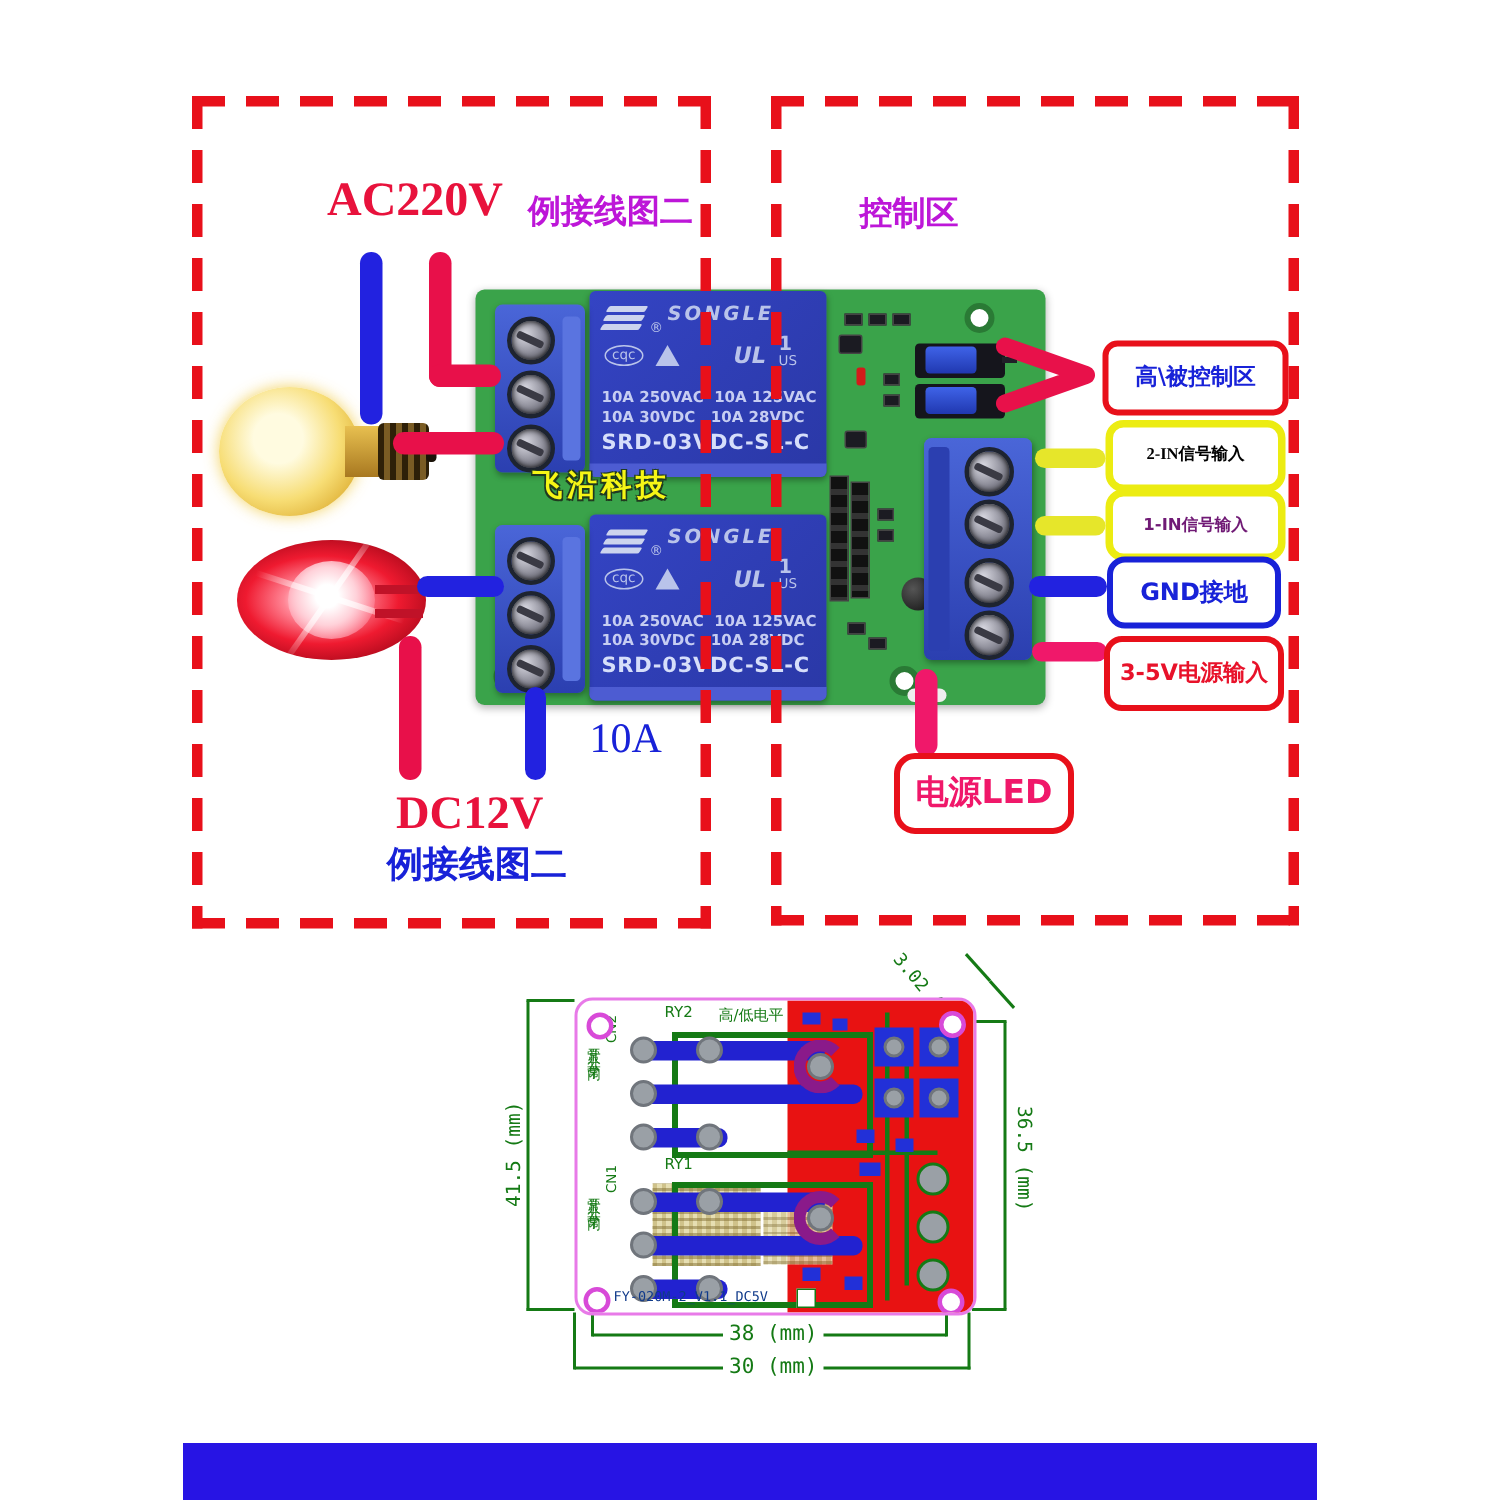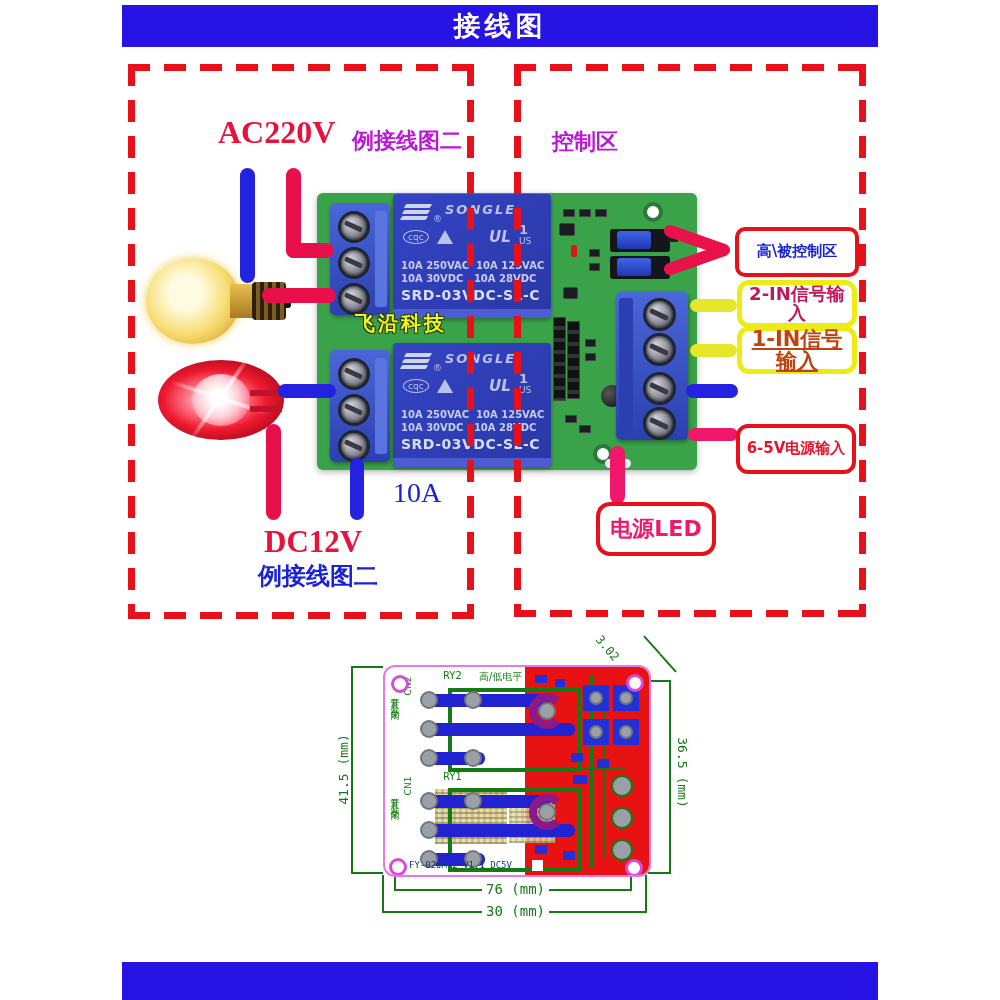--- a/index.html
+++ b/index.html
@@ -36,24 +36,20 @@
       repeating-linear-gradient(90deg,#cfc28a 0 3px,#e6deb2 3px 6px);}
   .horseshoe{position:absolute;border:8px solid #8a1a8a;border-right-color:rgba(0,0,0,0);
              border-radius:50%;box-sizing:border-box;}
   .bluebit{position:absolute;background:#2230d8;}
 </style>
 </head>
 <body>
 
 <div id="stage">
 
-  <div class="abs" style="left:122px;top:5px;width:756px;height:42px;background:#2714e4;z-index:2;
-              display:flex;align-items:center;justify-content:center;">
-    <span style="color:#fff;font-size:27px;font-weight:bold;letter-spacing:4px;">接线图</span>
-  </div>
 
   <div class="abs" style="left:122px;top:962px;width:756px;height:38px;background:#2714e4;z-index:2;"></div>
 
   <div class="abs" style="left:317px;top:193px;width:380px;height:277px;background:#3aa34a;border-radius:6px;
               box-shadow:0 2px 6px rgba(0,0,0,.3);z-index:1;">
 
     <div class="hole" style="left:16px;top:12px;width:20px;height:20px;"></div>
     <div class="hole" style="left:326px;top:9px;width:20px;height:20px;"></div>
     <div class="hole" style="left:12px;top:248px;width:20px;height:20px;"></div>
     <div class="hole" style="left:276px;top:251px;width:20px;height:20px;"></div>
@@ -189,36 +185,39 @@
   <div class="dash-v" style="left:128px;top:64px;height:555px;"></div>
   <div class="dash-v" style="left:467px;top:64px;height:555px;"></div>
 
   <div class="dash-h" style="left:514px;top:64px;width:352px;"></div>
   <div class="dash-h" style="left:514px;top:610px;width:352px;"></div>
   <div class="dash-v" style="left:514px;top:64px;height:553px;"></div>
   <div class="dash-v" style="left:859px;top:64px;height:553px;"></div>
 
   <div class="abs" style="left:218px;top:114px;font-size:32px;font-weight:bold;color:#e8123c;font-family:'Liberation Serif',serif;z-index:6;">AC220V</div>
   <div class="abs" style="left:352px;top:126px;font-size:22px;font-weight:bold;color:#bd16d8;z-index:6;">例接线图二</div>
-  <div class="abs" style="left:552px;top:127px;font-size:22px;font-weight:bold;color:#bd16d8;z-index:6;">控制区</div>
+  <div class="abs" style="left:573px;top:127px;font-size:22px;font-weight:bold;color:#bd16d8;z-index:6;">控制区</div>
   <div class="abs" style="left:393px;top:477px;font-size:28px;color:#1822d8;font-family:'Liberation Serif',serif;z-index:6;">10A</div>
   <div class="abs" style="left:264px;top:524px;font-size:31px;font-weight:bold;color:#e8123c;font-family:'Liberation Serif',serif;z-index:6;">DC12V</div>
   <div class="abs" style="left:258px;top:560px;font-size:24px;font-weight:bold;color:#1822d8;z-index:6;">例接线图二</div>
 
   <div class="badge" style="left:735px;top:227px;width:116px;height:42px;border:4px solid #e8101a;border-radius:10px;">
     <span style="color:#1822d8;font-size:15px;">高\被控制区</span>
   </div>
   <div class="badge" style="left:737px;top:280px;width:110px;height:38px;border:5px solid #ecec12;border-radius:12px;">
-    <span style="color:#be185d;font-size:18px;">2-IN信号输入</span>
+    <span style="color:#000000;font-size:11px;font-family:Liberation Serif, serif;">2-IN信号输入</span>
   </div>
   <div class="badge" style="left:737px;top:326px;width:110px;height:38px;border:5px solid #ecec12;border-radius:12px;">
-    <span style="color:#c2410c;font-size:21px;text-decoration:underline;">1-IN信号输入</span>
+    <span style="color:#701a75;font-size:11px;">1-IN信号输入</span>
+  </div>
+  <div class="badge" style="left:738px;top:371px;width:108px;height:40px;border:4px solid #1822d8;border-radius:12px;">
+    <span style="color:#1822d8;font-size:16px;">GND接地</span>
   </div>
   <div class="badge" style="left:736px;top:424px;width:112px;height:42px;border:4px solid #e8101a;border-radius:12px;">
-    <span style="color:#e8122a;font-size:15px;">6-5V电源输入</span>
+    <span style="color:#e8122a;font-size:15px;">3-5V电源输入</span>
   </div>
   <div class="badge" style="left:596px;top:502px;width:112px;height:46px;border:4px solid #e8101a;border-radius:14px;">
     <span style="color:#f0186a;font-size:22px;">电源LED</span>
   </div>
 
   <div class="abs" style="left:383px;top:665px;width:264px;height:208px;border:2px solid #e87ae8;border-radius:12px;
               overflow:hidden;background:#fff;z-index:1;">
 
     <div class="abs" style="left:14px;top:14px;font-size:9px;color:#157a15;transform:rotate(-90deg);">CN2</div>
     <div class="abs" style="left:58px;top:3px;font-size:10px;color:#157a15;">RY2</div>
@@ -305,21 +304,21 @@
   <div class="dimtext" style="left:303px;top:762px;width:80px;text-align:center;transform:rotate(-90deg);">41.5 (mm)</div>
 
   <div class="dimline" style="left:669px;top:681px;width:2px;height:192px;"></div>
   <div class="dimline" style="left:634px;top:680px;width:37px;height:2px;"></div>
   <div class="dimline" style="left:648px;top:872px;width:23px;height:2px;"></div>
   <div class="dimtext" style="left:642px;top:765px;width:80px;text-align:center;transform:rotate(90deg);">36.5 (mm)</div>
 
   <div class="dimline" style="left:394px;top:875px;width:2px;height:16px;"></div>
   <div class="dimline" style="left:630px;top:875px;width:2px;height:16px;"></div>
   <div class="dimline" style="left:395px;top:889px;width:236px;height:2px;"></div>
-  <div class="dimtext" style="left:482px;top:881px;background:#fff;padding:0 4px;font-size:14px;">76 (mm)</div>
+  <div class="dimtext" style="left:482px;top:881px;background:#fff;padding:0 4px;font-size:14px;">38 (mm)</div>
 
   <div class="dimline" style="left:382px;top:875px;width:2px;height:38px;"></div>
   <div class="dimline" style="left:645px;top:875px;width:2px;height:38px;"></div>
   <div class="dimline" style="left:383px;top:911px;width:264px;height:2px;"></div>
   <div class="dimtext" style="left:482px;top:903px;background:#fff;padding:0 4px;font-size:14px;">30 (mm)</div>
 
   <div class="dimline" style="left:640px;top:644px;width:24px;height:2px;transform:rotate(48deg);"></div>
   <div class="dimline" style="left:656px;top:662px;width:24px;height:2px;transform:rotate(48deg);"></div>
   <div class="dimtext" style="left:580px;top:655px;width:78px;text-align:center;transform:rotate(50deg);font-size:12px;">3.02 (mm)</div>
 

